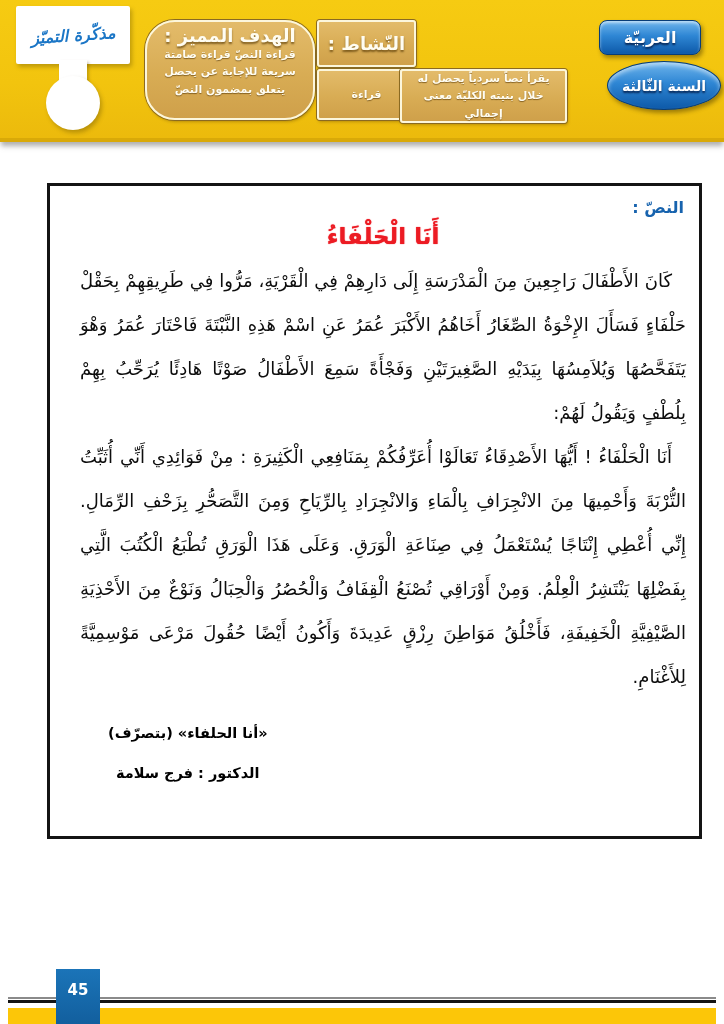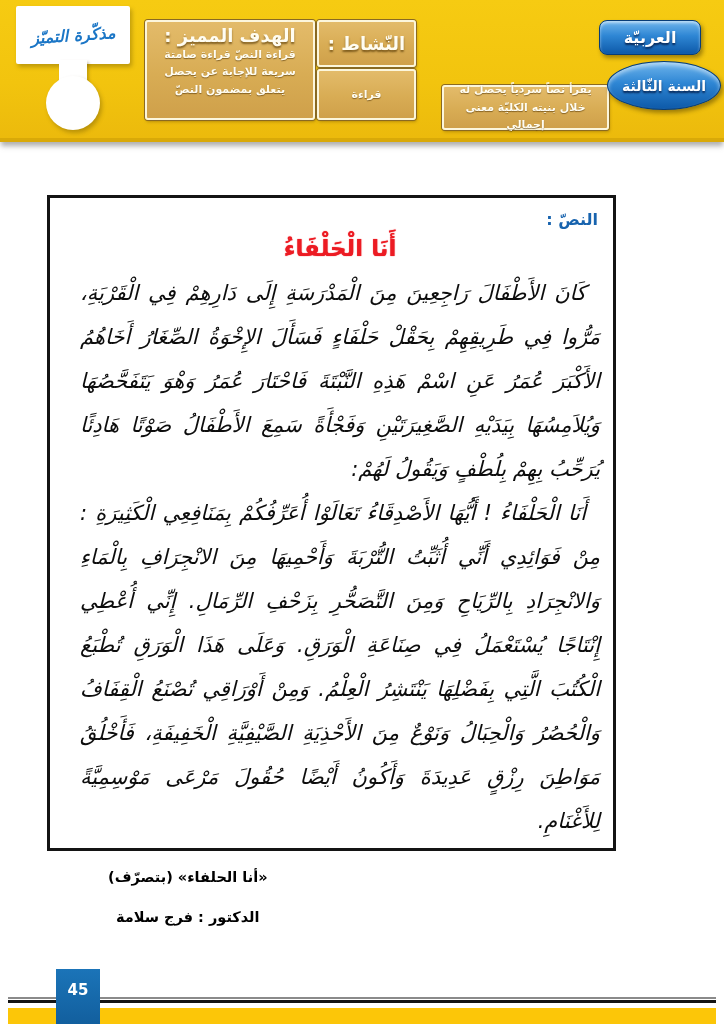--- a/index.html
+++ b/index.html
@@ -50,25 +50,25 @@
   }
   .cell .cell-title{
     font-size:18px;font-weight:bold;line-height:1.1;
     text-shadow:0 2px 2px rgba(80,50,0,.65);
   }
   .cell .cell-body{
     font-size:11px;font-weight:bold;line-height:1.6;
     text-shadow:0 1px 1px rgba(80,50,0,.6);
     padding:0 5px;
   }
-  .goal-box{left:145px;top:20px;width:170px;height:100px;justify-content:flex-start;padding-top:4px;}
+  .goal-box{left:145px;top:20px;width:170px;height:100px;justify-content:flex-start;padding-top:4px;border-radius:30px;}
   .activity-title{left:317px;top:20px;width:99px;height:47px;}
   .activity-body{left:317px;top:69px;width:99px;height:51px;}
   .comp-title{left:418px;top:20px;width:167px;height:47px;}
-  .comp-body{left:442px;top:69px;width:167px;height:45px;margin-top:16px;}
+  .comp-body{left:400px;top:69px;width:167px;height:54px;}
 
   
   .subject-pill{
     position:absolute;left:599px;top:20px;width:102px;height:35px;
     border-radius:8px;box-sizing:border-box;
     background:linear-gradient(180deg,#6fb5ec 0%,#2e86d4 45%,#0d59a8 100%);
     border:1px solid #083d77;
     box-shadow:2px 3px 4px rgba(60,45,0,.45), inset 0 2px 3px rgba(255,255,255,.55);
     color:#fff;font-weight:bold;font-size:16px;
     display:flex;align-items:center;justify-content:center;
@@ -80,38 +80,37 @@
     background:linear-gradient(180deg,#6fb5ec 0%,#2e86d4 45%,#0d59a8 100%);
     border:1px solid #083d77;
     box-shadow:2px 3px 4px rgba(60,45,0,.45), inset 0 3px 4px rgba(255,255,255,.5);
     color:#fff;font-weight:bold;font-size:14px;
     display:flex;align-items:center;justify-content:center;
     text-shadow:0 2px 2px rgba(0,20,60,.8);
   }
 
   
   .sheet{
-    position:absolute;left:47px;top:183px;width:569px;height:656px;
+    position:absolute;left:47px;top:183px;width:655px;height:656px;
     box-sizing:border-box;border:3px solid #141414;
     padding:10px 13px 0 30px;
     direction:rtl;
-    margin-top:12px;
   }
   .text-label{
     color:#1763ae;font-weight:bold;font-size:16px;margin:2px 2px 0 0;
   }
   .sheet h1{
     margin:6px 0 10px 0;text-align:center;
     color:#ec1b23;font-size:23px;font-weight:bold;
     text-shadow:0 0 1px #ec1b23;
     letter-spacing:1px;
   }
   .para{
-    margin:0;font-size:21px;color:#0d0d0d;
-    line-height:44px;text-align:justify;text-justify:inter-word;font-style:italic;
+    margin:0;font-size:18px;color:#0d0d0d;
+    line-height:44px;text-align:justify;text-justify:inter-word;
   }
   .p1,.p2{text-indent:14px;}
   .p3{text-indent:24px;}
   .author{
     width:fit-content;margin:14px auto 0 28px;
     font-weight:bold;font-size:14.5px;line-height:40px;
     text-align:center;color:#000;
   }
 
   

